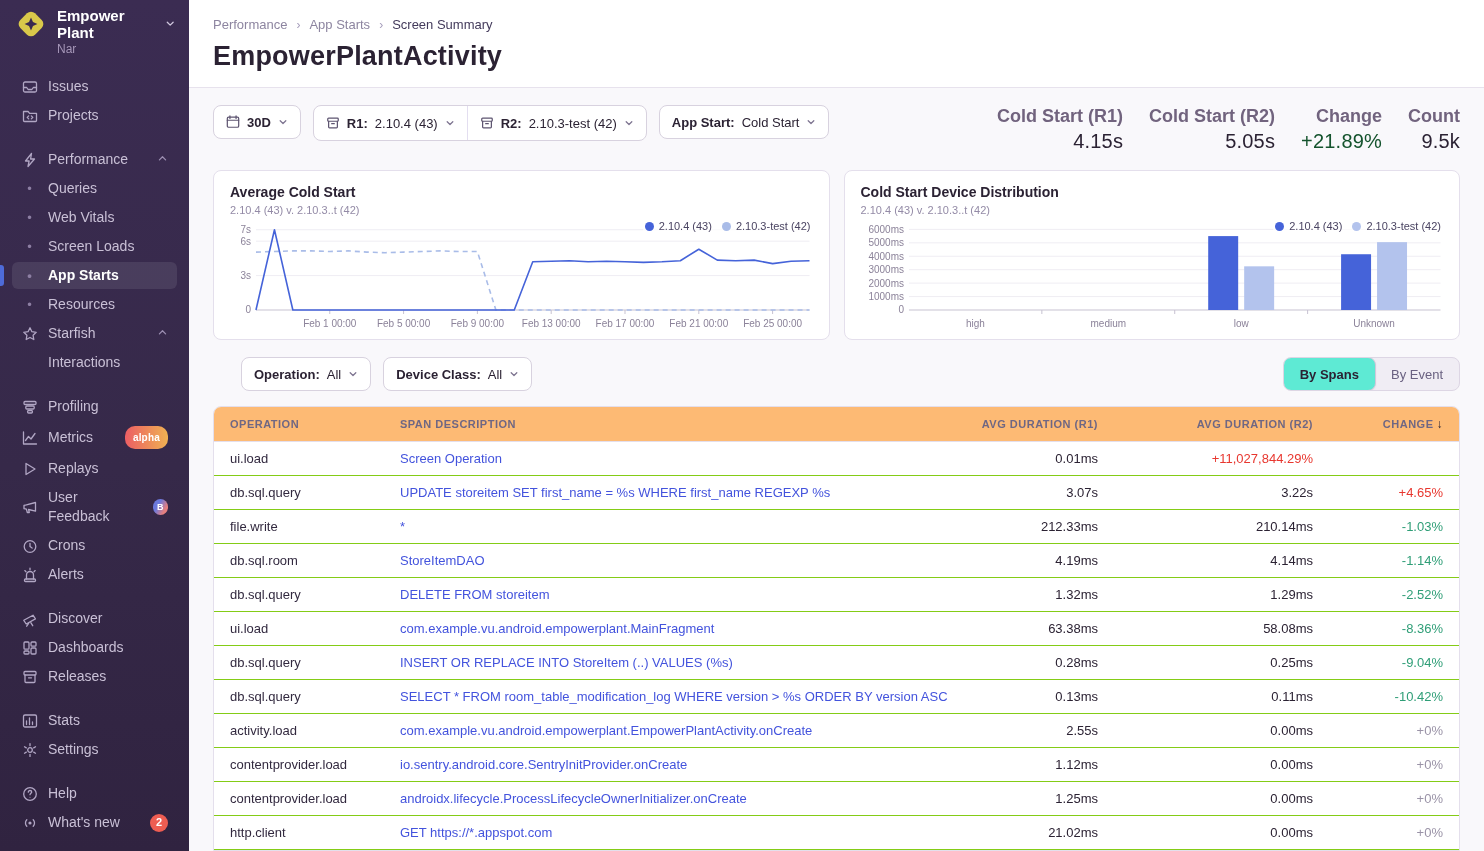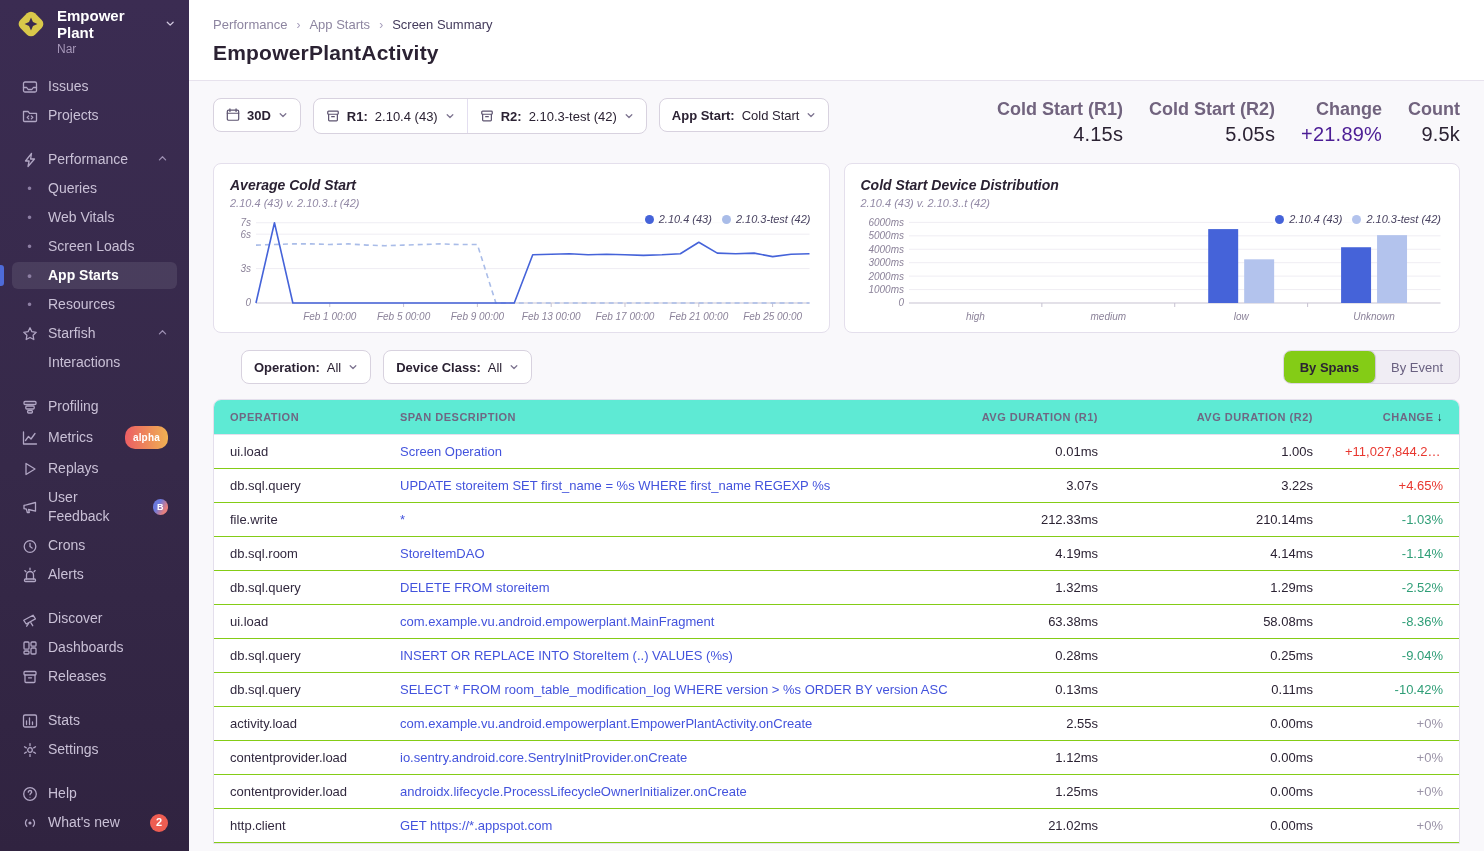--- a/index.html
+++ b/index.html
@@ -54,47 +54,47 @@
     display:flex; align-items:center; justify-content:center;
   }
   .nav-footer { margin-top:auto; }
 
   
   .main { flex:1; display:flex; flex-direction:column; min-width:0; }
   .page-header { background:#ffffff; padding:17px 24px 15px 24px; border-bottom:1px solid #e7e2ed; }
   .breadcrumb { display:flex; align-items:center; gap:9px; font-size:13px; color:#8d85a0; }
   .breadcrumb .crumb-last { color:#433a5b; }
   .breadcrumb .sep { color:#a59dbb; font-size:12px; }
-  .title { margin:9px 0 0 0; font-size:21px; font-weight:700; color:#2b2233; letter-spacing:.2px; }
+  .title { margin:9px 0 0 0; font-size:27px; font-weight:700; color:#2b2233; letter-spacing:.2px; }
   .content { flex:1; padding:17px 24px 0 24px; overflow:hidden; }
 
   .row { display:flex; align-items:flex-start; }
   .filters-row { margin-bottom:17px; gap:12px; }
   .btn {
     height:34px; background:#fff; border:1px solid #d8d2df; border-radius:8px;
     display:inline-flex; align-items:center; gap:7px; padding:0 12px;
     font-size:13px; color:#2b2233; cursor:pointer; white-space:nowrap;
   }
   .btn b { font-weight:700; }
   .btn .b-icon { color:#5d5470; display:flex; }
   .btn .chev { color:#7d7490; display:flex; }
   .btn-group { display:flex; border:1px solid #d8d2df; border-radius:8px; background:#fff; }
   .btn-group .btn { border:none; border-radius:0; background:transparent; }
   .btn-group .btn:first-child { border-right:1px solid #e3def0; }
 
   .stats { margin-left:auto; display:flex; gap:26px; text-align:right; padding-top:1px; }
   .stat-label { font-size:18px; font-weight:700; color:#71637e; }
   .stat-value { font-size:20px; color:#2b2233; margin-top:3px; letter-spacing:.2px; }
-  .stat-value.red { color:#4c1d95;text-align:right; }
+  .stat-value.red { color:#14532d;text-align:right; }
 
   
   .charts-row { display:flex; gap:14px; margin-bottom:17px; }
   .card {
     flex:1; background:#fff; border:1px solid #e4dfec; border-radius:8px;
-    padding:13px 15px 8px 16px; height:170px; position:relative; min-width:0;font-style:italic;
+    padding:13px 15px 8px 16px; height:170px; position:relative; min-width:0;
   }
   .card-title { font-size:14px; font-weight:700; color:#2b2233; }
   .card-sub { font-size:11px; color:#938aa6; margin-top:4px; }
   .legend {
     position:absolute; top:48px; right:16px; display:flex; gap:10px;
     font-size:11px; color:#4a4462; align-items:center; background:rgba(255,255,255,.7);
     padding:1px 2px;
   }
   .legend .l-item { display:flex; align-items:center; gap:5px; }
   .legend .l-dot { width:9px; height:9px; border-radius:50%; }
@@ -103,31 +103,31 @@
   
   .controls-row { gap:12px; margin-bottom:15px;padding-left:28px; }
   .segmented {
     margin-left:auto; display:flex; background:#f0edf4; border:1px solid #ddd6e4;
     border-radius:8px; height:34px; overflow:hidden;
   }
   .seg-opt {
     display:flex; align-items:center; padding:0 16px; font-size:13px; color:#6a6181; cursor:pointer;
   }
   .seg-opt.active {
-    background:#84cc16; border:1px solid #cfc8da; border-radius:8px; margin:-1px;
+    background:#5eead4; border:1px solid #cfc8da; border-radius:8px; margin:-1px;
     font-weight:700; color:#2b2233; box-shadow:0 1px 2px rgba(43,34,51,.06);
   }
 
   
   .table-card { background:#fff; border:1px solid #e4dfec; border-radius:8px 8px 0 0; overflow:hidden; }
   .t-row {
     display:grid; grid-template-columns:170px 1fr 150px 215px 130px;
     align-items:center;
   }
-  .t-head { background:#5eead4; border-bottom:1px solid #e4dfec; }
+  .t-head { background:#fdba74; border-bottom:1px solid #e4dfec; }
   .t-head .t-cell {
     font-size:11px; font-weight:700; text-transform:uppercase; letter-spacing:.5px;
     color:#6f6783; padding:10px 16px; cursor:pointer; white-space:nowrap;
   }
   .t-cell { padding:9px 16px; font-size:13px; white-space:nowrap; overflow:hidden; text-overflow:ellipsis; }
   .t-body .t-row { border-bottom:1px solid #84cc16; }
   .t-op { color:#32293f; }
   .t-link { color:#4353dd; cursor:pointer; }
   .t-num { text-align:right; color:#2b2233; }
   .t-change { text-align:right; }
@@ -570,21 +570,20 @@
             <div class="t-cell">SPAN DESCRIPTION</div>
             <div class="t-cell t-num">AVG DURATION (R1)</div>
             <div class="t-cell t-num">AVG DURATION (R2)</div>
             <div class="t-cell t-num">CHANGE<span class="sort-arrow">↓</span></div>
           </div>
         <div class="t-body" id="tbody">
             <div class="t-row">
               <div class="t-cell t-op">ui.load</div>
               <div class="t-cell t-link">Screen Operation</div>
               <div class="t-cell t-num">0.01ms</div>
-              <div class="t-cell t-num">1.00s</div>
               <div class="t-cell t-change red">+11,027,844.29%</div>
             </div>
             <div class="t-row">
               <div class="t-cell t-op">db.sql.query</div>
               <div class="t-cell t-link">UPDATE storeitem SET first_name = %s WHERE first_name REGEXP %s</div>
               <div class="t-cell t-num">3.07s</div>
               <div class="t-cell t-num">3.22s</div>
               <div class="t-cell t-change red">+4.65%</div>
             </div>
             <div class="t-row">

